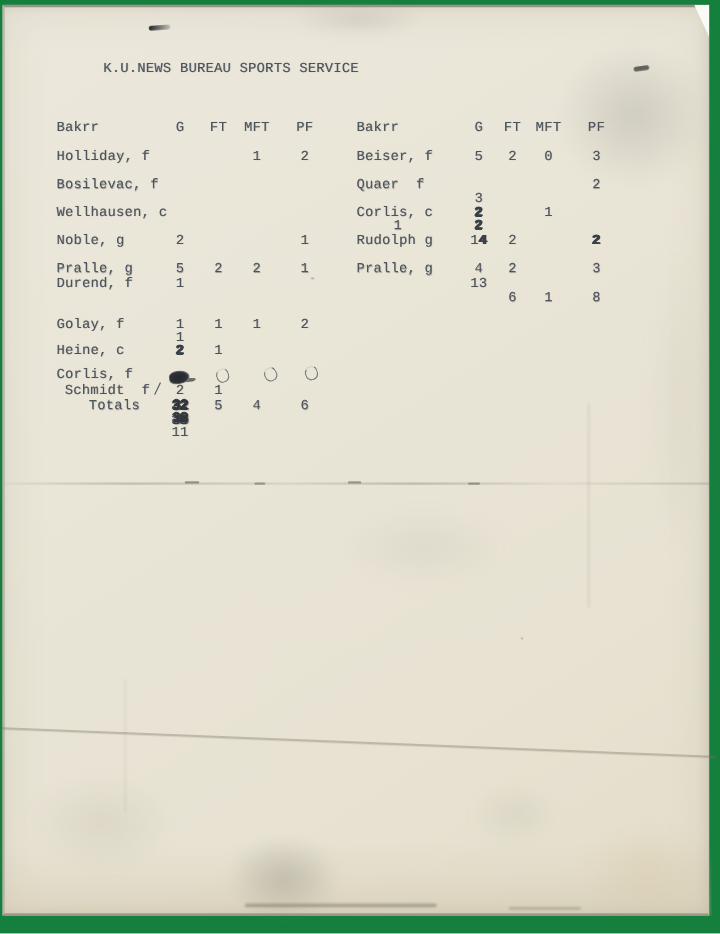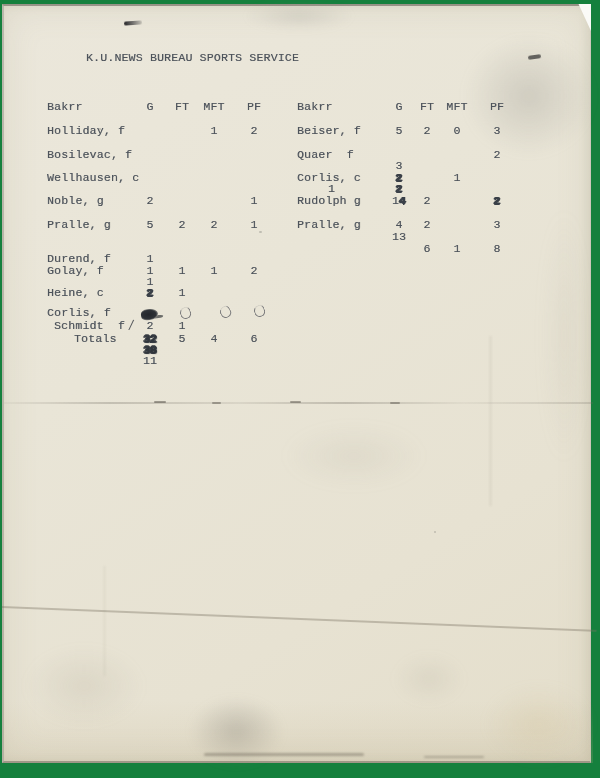--- a/index.html
+++ b/index.html
@@ -121,21 +121,21 @@
         <span class="cell kt-g">2</span>
         <span class="cell kt-pf">1</span>
       </div>
       <div class="row" style="top:213px">
         <span class="cell kt-name">Pralle, g</span>
         <span class="cell kt-g">5</span>
         <span class="cell kt-ft">2</span>
         <span class="cell kt-mft">2</span>
         <span class="cell kt-pf">1</span>
       </div>
-      <div class="row" style="top:247px">
+      <div class="row" style="top:225px">
         <span class="cell kt-name">Durend, f</span>
         <span class="cell kt-g">1</span>
       </div>
       <div class="row" style="top:259px">
         <span class="cell kt-name">Golay, f</span>
         <span class="cell kt-g">1</span>
         <span class="cell kt-ft">1</span>
         <span class="cell kt-mft">1</span>
         <span class="cell kt-pf">2</span>
       </div>

